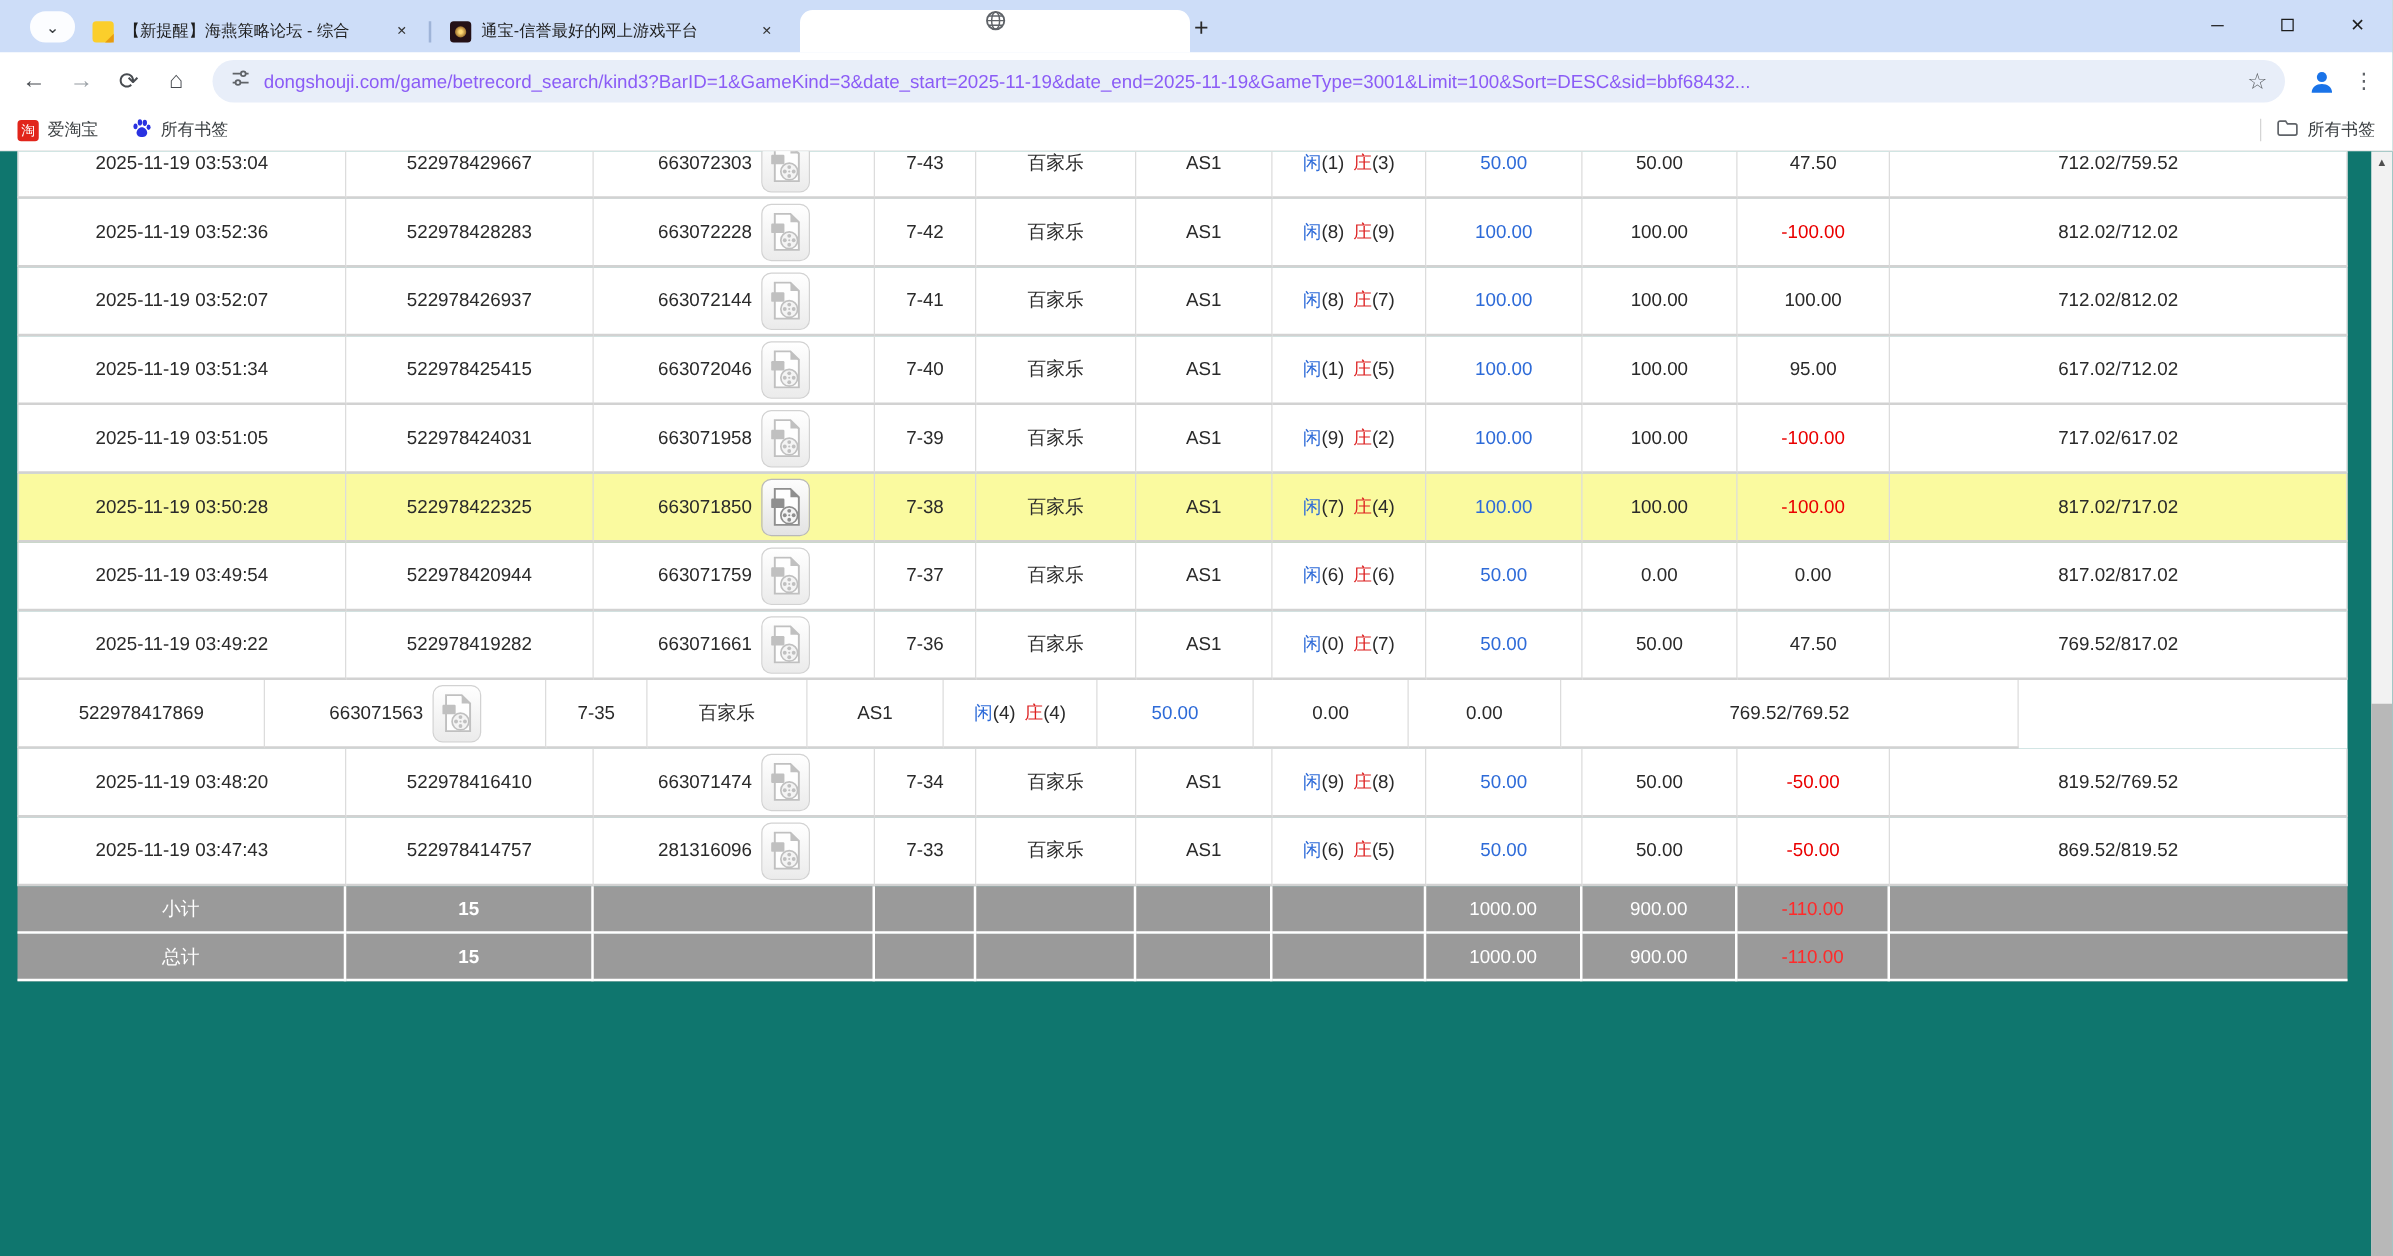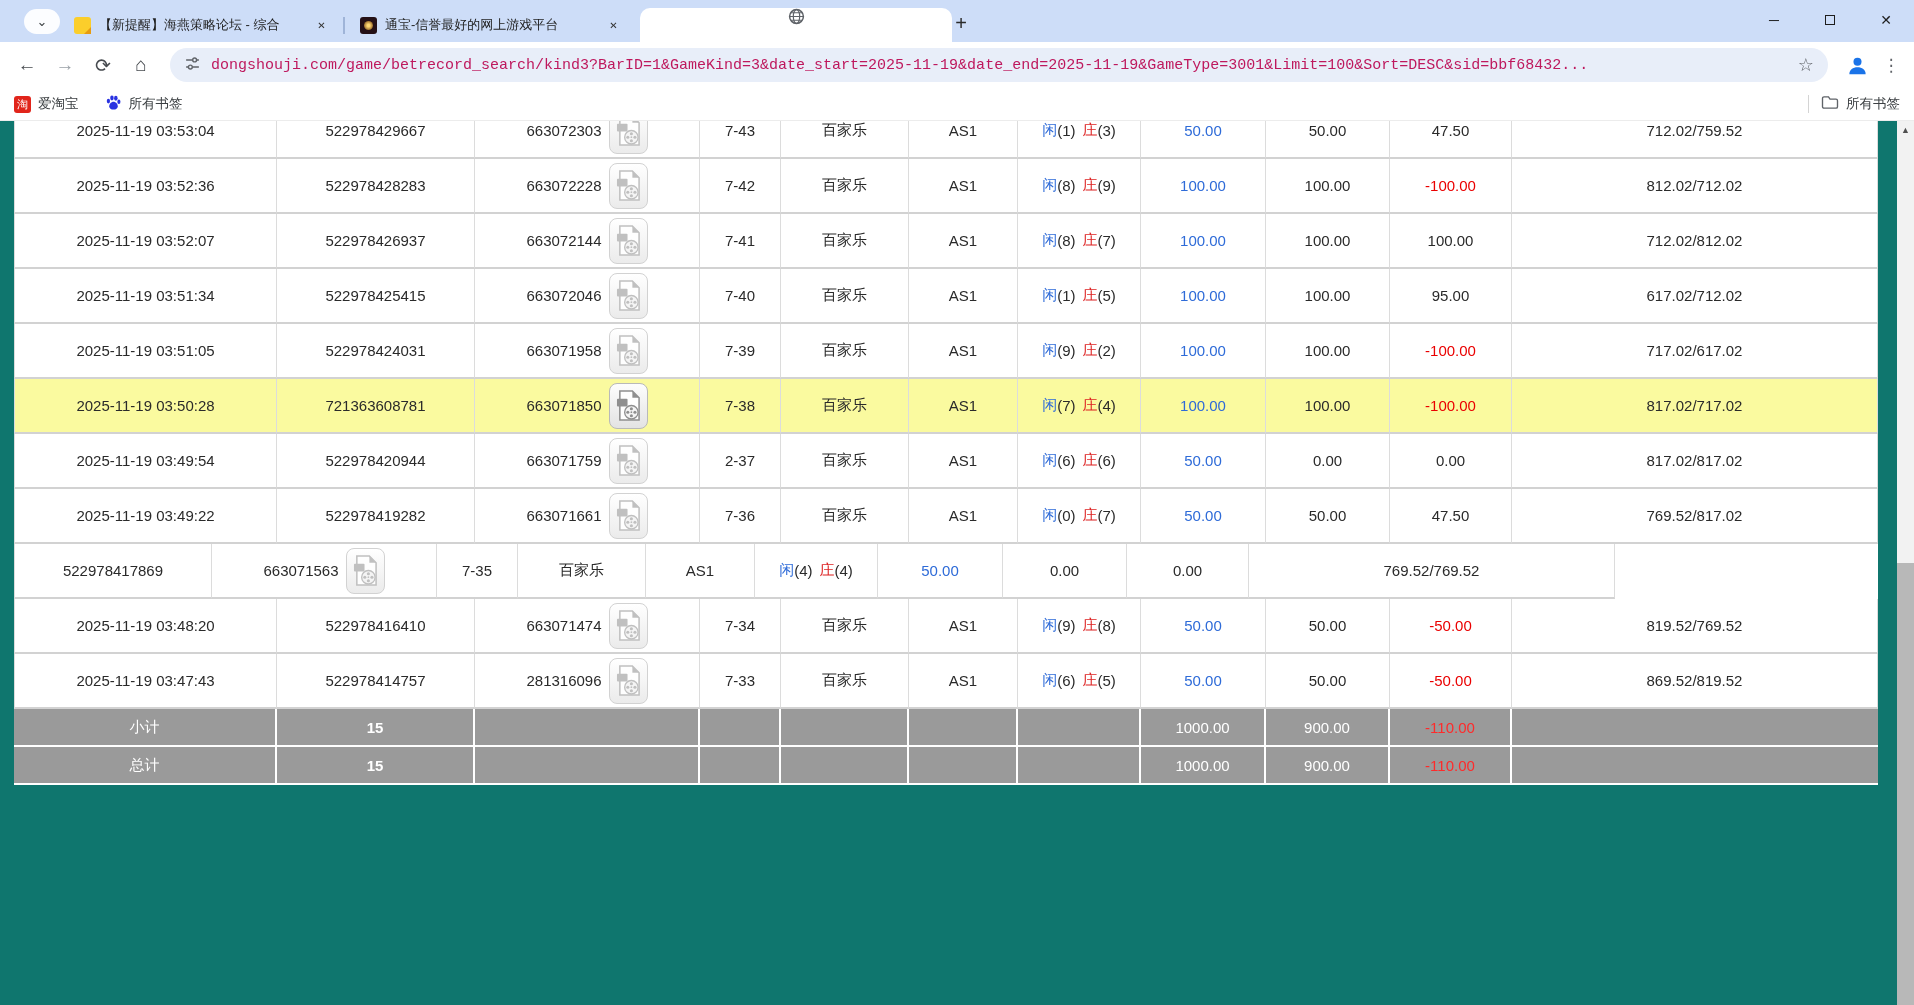--- a/index.html
+++ b/index.html
@@ -35,21 +35,21 @@
   .max-glyph{width:10px;height:10px;border:1.4px solid #1d1d1d;box-sizing:border-box;}
 
   
   .toolbar{position:absolute;left:0;top:42px;right:0;height:46px;background:#fff;
     display:flex;align-items:center;padding:0 8px;box-sizing:border-box;}
   .nav-btn{width:38px;height:36px;display:flex;align-items:center;justify-content:center;
     font-size:19px;color:#474b50;flex:none;cursor:pointer;}
   .nav-btn.fwd{color:#9aa0a6;}
   .omnibox{flex:1;height:34px;background:#e8eef9;border-radius:17px;margin:0 10px;
     display:flex;align-items:center;padding:0 14px;gap:10px;box-sizing:border-box;min-width:0;}
-  .url-text{flex:1;font-size:15px;color:#be185d;white-space:nowrap;overflow:hidden;font-family:Liberation Mono, monospace;}
+  .url-text{flex:1;font-size:15px;color:#8b5cf6;white-space:nowrap;overflow:hidden;}
   .star-btn{font-size:18px;color:#5f6368;flex:none;cursor:pointer;}
   .avatar-btn{width:38px;height:36px;display:flex;align-items:center;justify-content:center;flex:none;cursor:pointer;}
   .menu-btn{width:30px;height:36px;display:flex;align-items:center;justify-content:center;
     font-size:17px;color:#5f6368;flex:none;cursor:pointer;}
 
   
   .bookmarks{position:absolute;left:0;top:88px;right:0;height:33px;background:#fff;
     display:flex;align-items:center;padding:0 14px;gap:26px;font-size:13.5px;color:#3c4043;
     border-bottom:1px solid #ececec;box-sizing:border-box;}
   .bm{display:flex;align-items:center;gap:7px;cursor:pointer;}
@@ -352,21 +352,21 @@
       <span class="zhuang-lab">庄</span>
               <span>(2)</span>
     </div>
     <div class="td c8">100.00</div>
     <div class="td c9">100.00</div>
     <div class="td c10 neg">-100.00</div>
     <div class="td c11">717.02/617.02</div>
   </div>
           <div class="tr hl">
     <div class="td c1">2025-11-19 03:50:28</div>
-    <div class="td c2">721363608781</div>
+    <div class="td c2">522978422325</div>
     <div class="td c3">
       <span>663071850</span>
       <span class="film">
         <svg width="25" height="31" viewBox="0 0 26 32">
                   <path d="M4 1h13l7 7v23H4z" fill="#fefefe" stroke="currentColor" stroke-width="1.6"></path>
                   <path d="M17 1l7 7h-7z" fill="currentColor"></path>
                   <rect x="1" y="9" width="11" height="8" rx="1" fill="currentColor"></rect>
                   <circle cx="16" cy="23" r="7" fill="#f4f4f4" stroke="currentColor" stroke-width="1.4"></circle>
                   <circle cx="16" cy="19.3" r="1.6" fill="currentColor"></circle>
                   <circle cx="16" cy="26.7" r="1.6" fill="currentColor"></circle>
@@ -402,21 +402,21 @@
                   <rect x="1" y="9" width="11" height="8" rx="1" fill="currentColor"></rect>
                   <circle cx="16" cy="23" r="7" fill="#f4f4f4" stroke="currentColor" stroke-width="1.4"></circle>
                   <circle cx="16" cy="19.3" r="1.6" fill="currentColor"></circle>
                   <circle cx="16" cy="26.7" r="1.6" fill="currentColor"></circle>
                   <circle cx="12.3" cy="23" r="1.6" fill="currentColor"></circle>
                   <circle cx="19.7" cy="23" r="1.6" fill="currentColor"></circle>
                   <circle cx="16" cy="23" r="0.9" fill="currentColor"></circle>
                 </svg>
       </span>
     </div>
-    <div class="td c4">2-37</div>
+    <div class="td c4">7-37</div>
     <div class="td c5">百家乐</div>
     <div class="td c6">AS1</div>
     <div class="td c7">
       <span class="xian-lab">闲</span>
               <span>(6)</span>
       <span class="zhuang-lab">庄</span>
               <span>(6)</span>
     </div>
     <div class="td c8">50.00</div>
     <div class="td c9">0.00</div>

